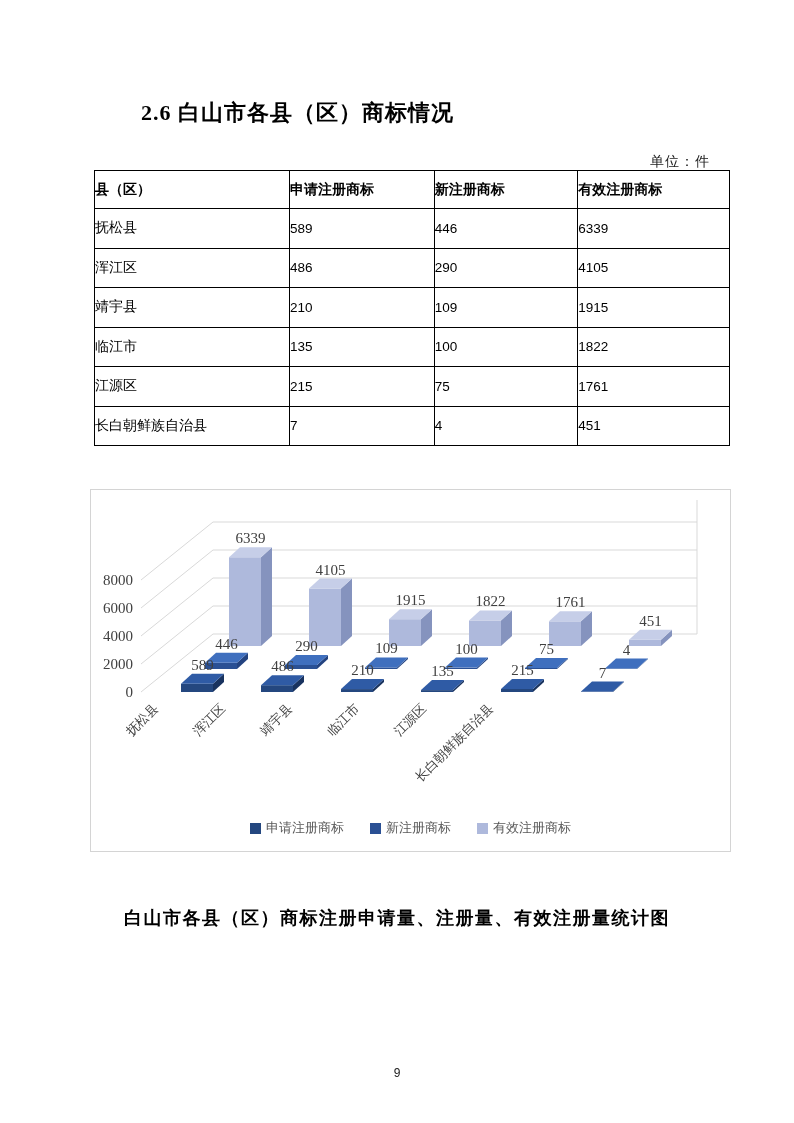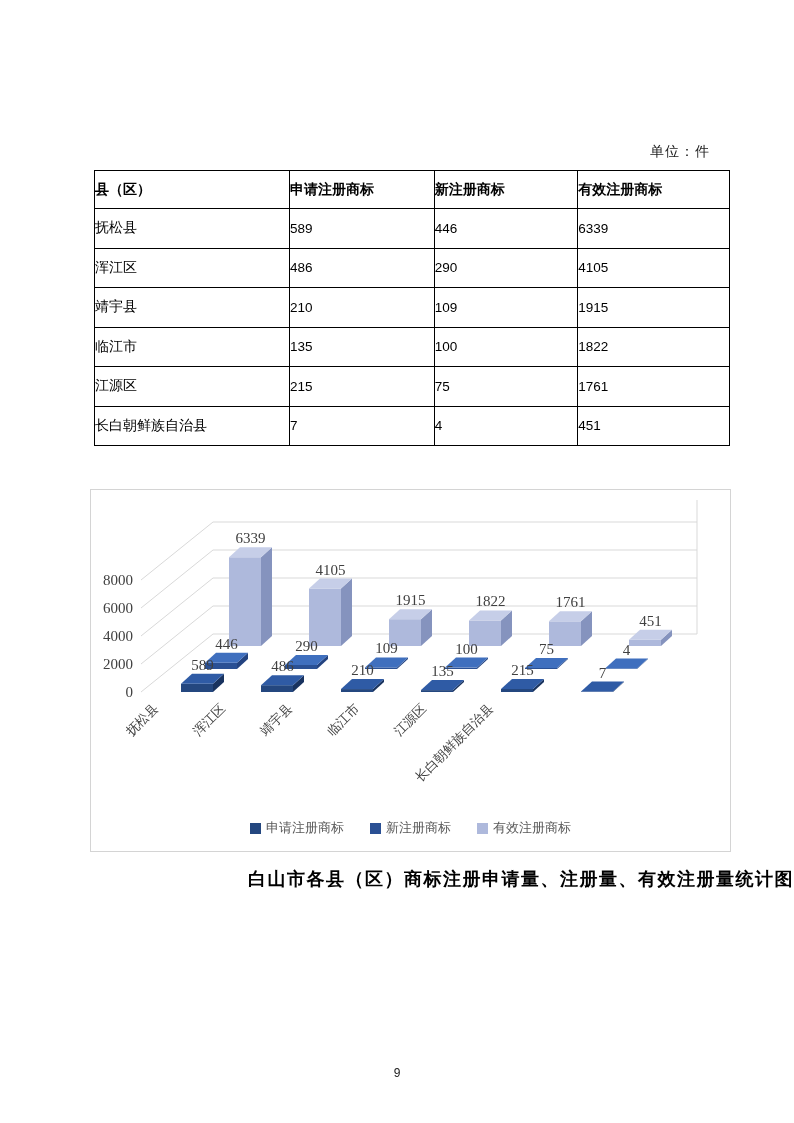--- a/index.html
+++ b/index.html
@@ -11,21 +11,21 @@
     color:#000;
     overflow:hidden;
   }
   .heading{
     position:absolute;left:141px;top:98px;
     font-family:"Liberation Serif","DejaVu Serif",serif;
     font-weight:bold;font-size:22px;letter-spacing:1px;
     color:#000;white-space:nowrap;
   }
   .unit-note{
-    position:absolute;right:84px;top:143px;
+    position:absolute;right:84px;top:153px;
     font-size:14px;color:#1a1a1a;letter-spacing:1px;
   }
   table.tm{
     position:absolute;left:94px;top:170px;width:636px;
     border-collapse:collapse;table-layout:fixed;
   }
   table.tm th,table.tm td{
     border:1px solid #000;text-align:left;vertical-align:middle;
     padding:0;
   }
@@ -42,34 +42,35 @@
   .bar-label{font-family:"Liberation Serif","DejaVu Serif",serif;font-size:15px;fill:#404040;}
   .cat-label{font-family:"DejaVu Sans","Liberation Sans",sans-serif;font-size:13px;fill:#3f3f3f;}
   .legend{
     position:absolute;left:0;top:327px;width:100%;height:22px;
     display:flex;justify-content:center;align-items:center;gap:26px;
   }
   .legend-item{display:flex;align-items:center;gap:5px;}
   .legend-swatch{width:11px;height:11px;display:inline-block;}
   .legend-text{font-size:13px;color:#595959;white-space:nowrap;}
   .caption{
-    position:absolute;left:0;top:867px;width:100%;
-    text-align:right;font-weight:bold;font-size:18px;letter-spacing:1.5px;
+    position:absolute;left:0;top:906px;width:100%;
+    text-align:center;font-weight:bold;font-size:18px;letter-spacing:1.5px;
     color:#000;
   }
   .page-number{
     position:absolute;left:0;top:1066px;width:100%;
     text-align:center;font-size:12px;color:#1a1a1a;
   }
 </style>
 </head>
 <body>
 
 <div class="page">
 
+  <div class="heading">2.6 白山市各县（区）商标情况</div>
 
   <div class="unit-note">单位：件</div>
 
   <table class="tm">
     <colgroup>
       <col class="col0">
         <col class="col1">
         <col class="col2">
         <col class="col3">
     </colgroup>

